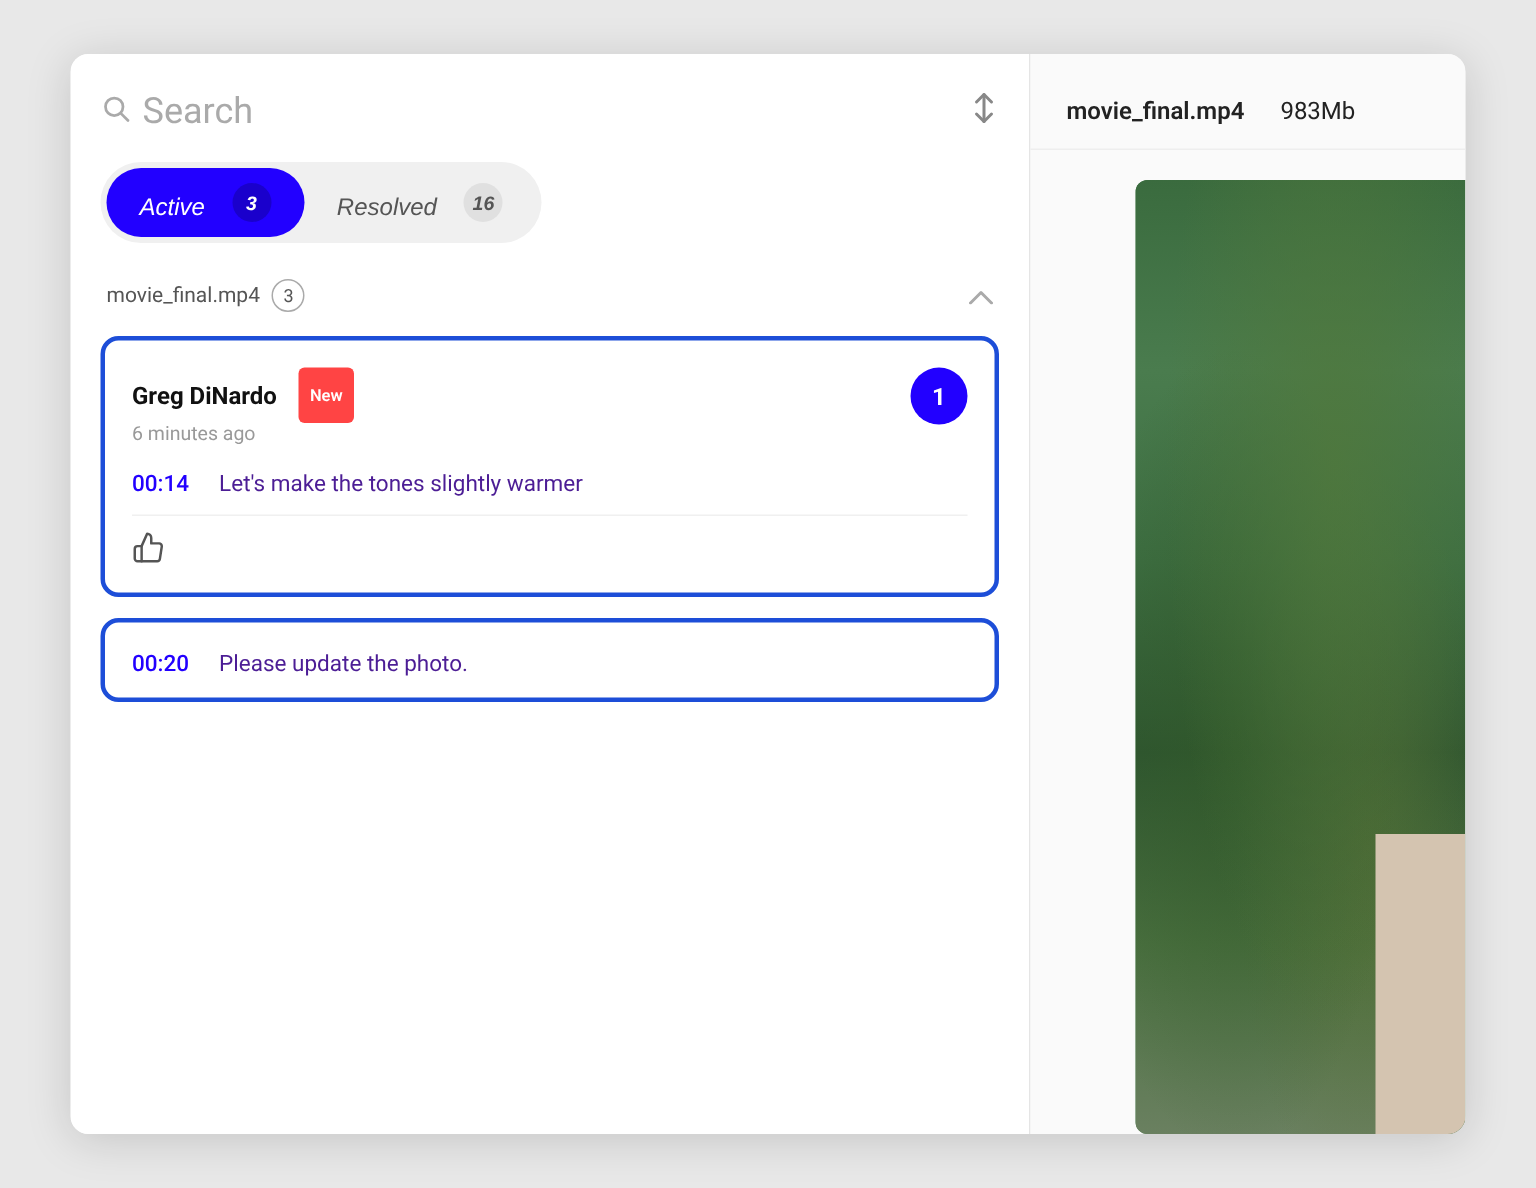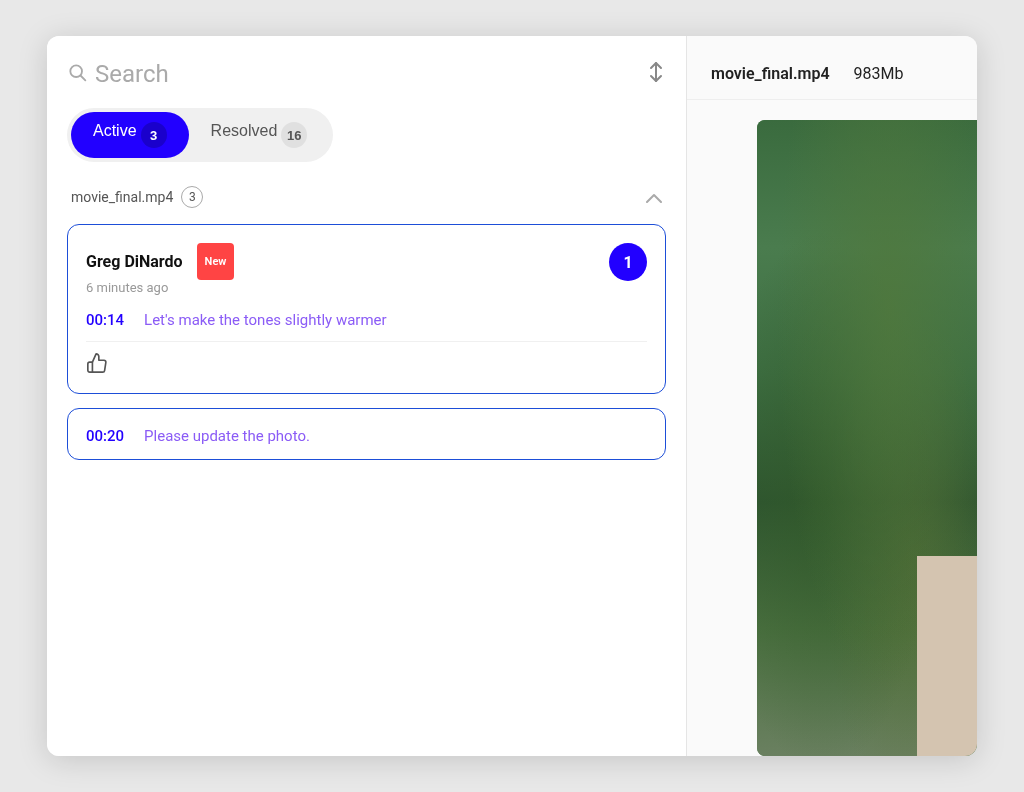--- a/index.html
+++ b/index.html
@@ -70,30 +70,31 @@
       display: flex;
       background: #f0f0f0;
       border-radius: 50px;
       padding: 4px;
       margin-bottom: 24px;
       width: fit-content;
     }
 
     .tab-btn {
       display: flex;
-      align-items: flex-start;
-      gap: 4px;
+      align-items: flex-end;
+      gap: 18px;
       padding: 10px 22px;
       border-radius: 50px;
       cursor: pointer;
       font-size: 16px;
       font-weight: 500;
       border: none;
       background: transparent;
       transition: background 0.2s;
+      font-style: italic;
     }
 
     .tab-btn.active {
       background: #2200ff;
       color: #ffffff;
     }
 
     .tab-btn.inactive {
       background: transparent;
       color: #555;
@@ -150,21 +151,21 @@
     }
 
     .chevron-icon {
       color: #aaa;
       font-size: 16px;
     }
 
     
     .comment-card {
       background: #ffffff;
-      border: 1px solid #1d4ed8;
+      border: 3px solid #1d4ed8;
       border-radius: 12px;
       padding: 18px 18px 14px 18px;
       margin-bottom: 14px;
       position: relative;
     }
 
     .comment-header {
       display: flex;
       align-items: flex-start;
       justify-content: space-between;
@@ -227,21 +228,21 @@
 
     .comment-timestamp {
       color: #2200ff;
       font-size: 15px;
       font-weight: 500;
       margin-right: 8px;
     }
 
     .comment-text {
       font-size: 15px;
-      color: #8b5cf6;
+      color: #4c1d95;
     }
 
     .like-icon {
       font-size: 20px;
       color: #555;
       cursor: pointer;
     }
 
     .comment-author-row {
       display: flex;

